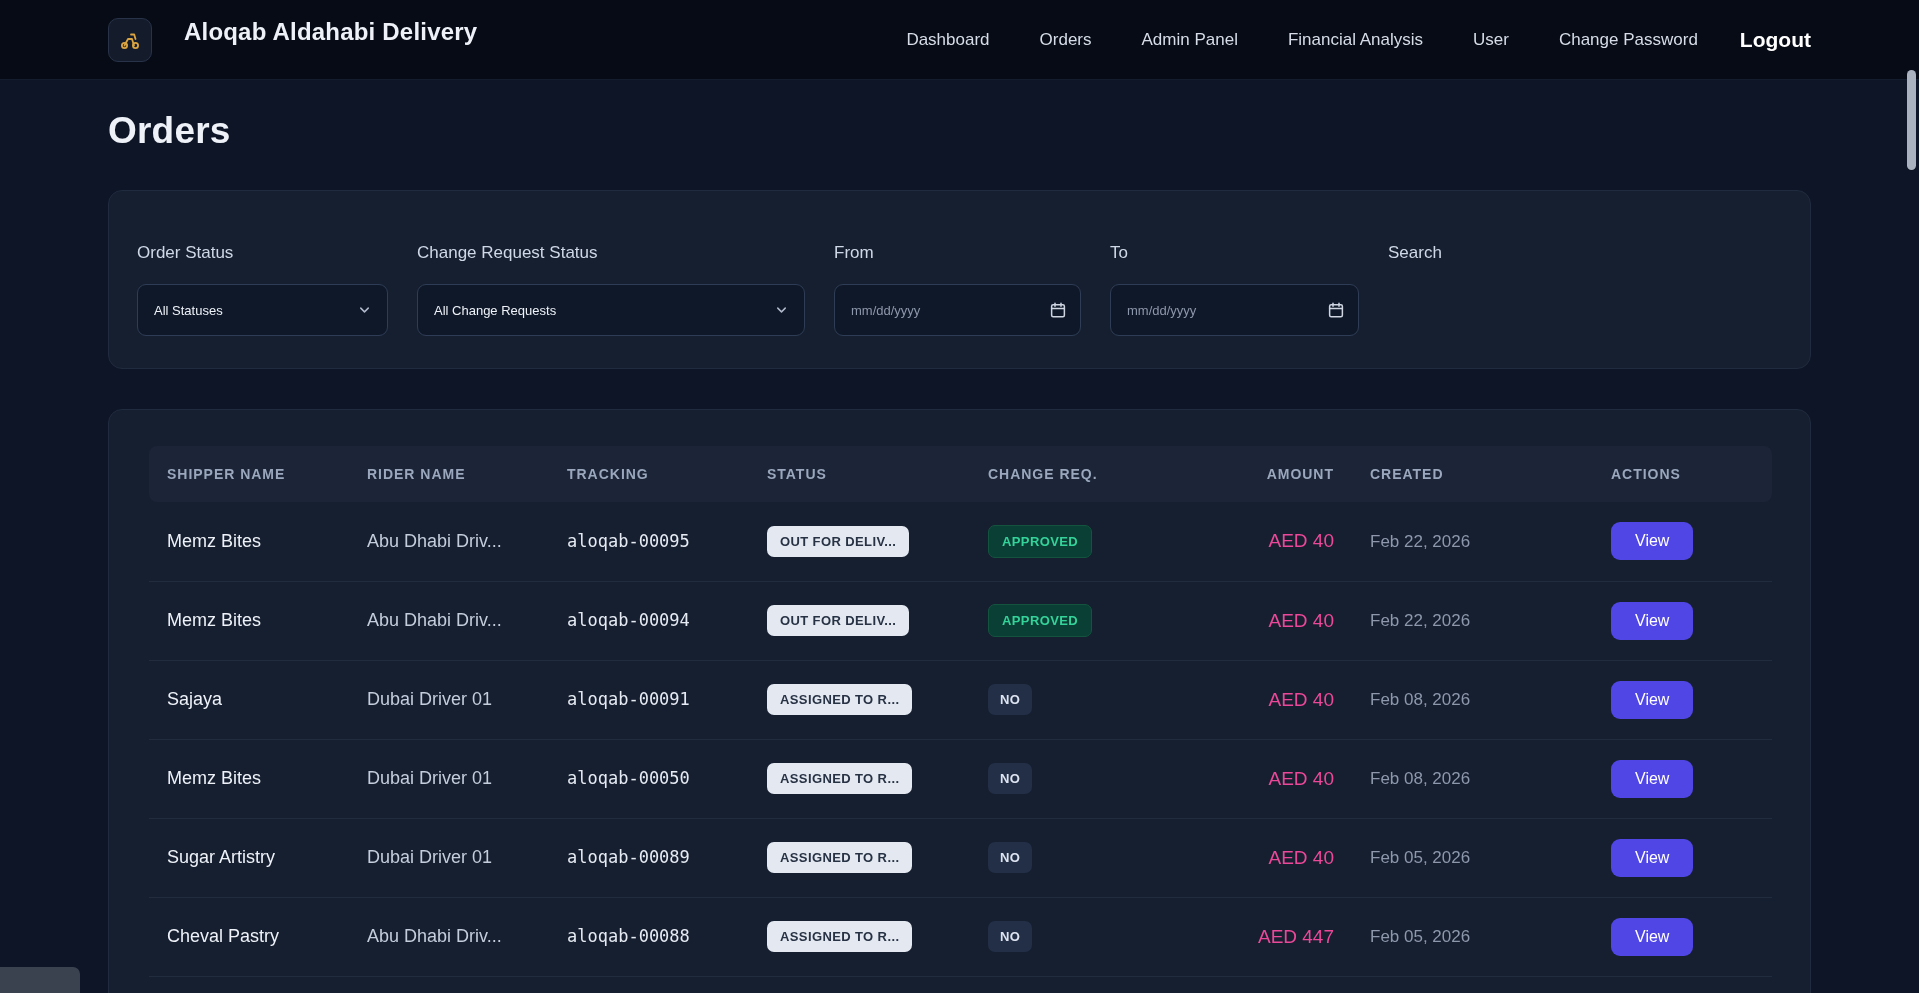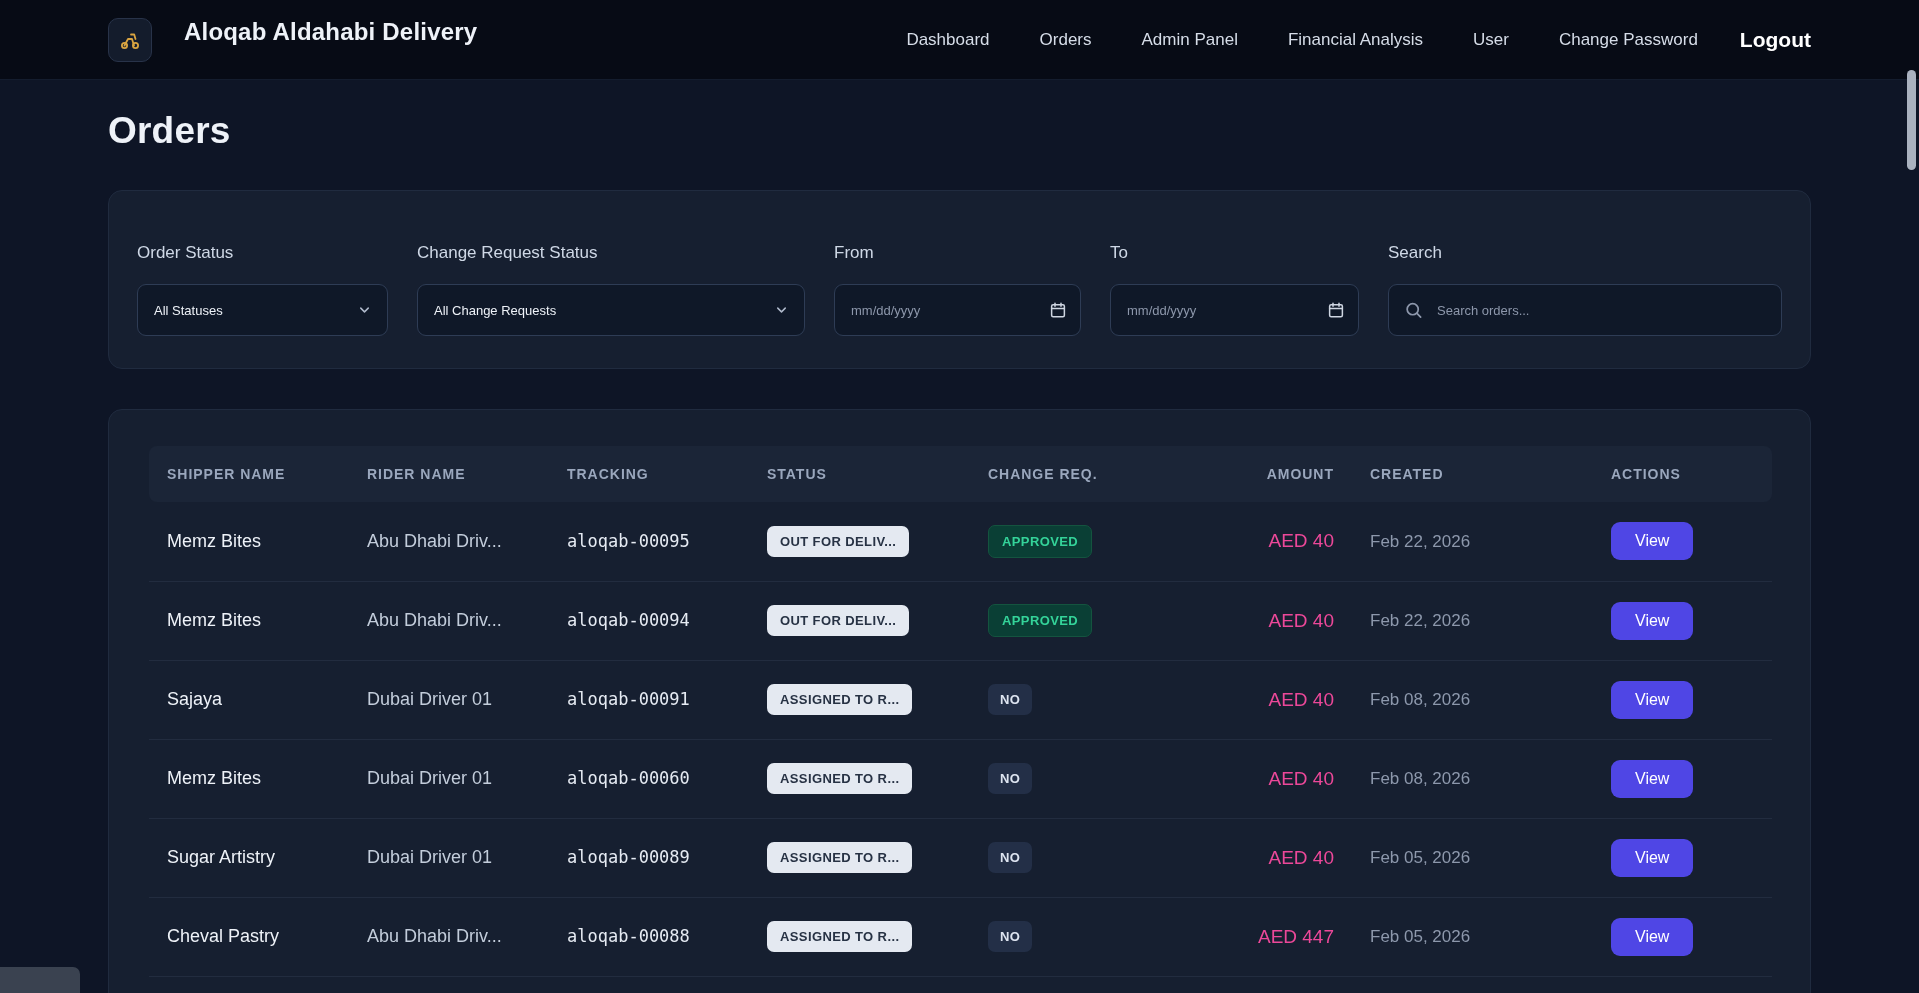--- a/index.html
+++ b/index.html
@@ -223,29 +223,20 @@
             <svg width="18" height="18" viewBox="0 0 24 24" fill="none" stroke="currentColor" stroke-width="2" stroke-linecap="round" stroke-linejoin="round">
               <rect x="3.5" y="5" width="17" height="16" rx="2"></rect>
               <path d="M8 3 v4 M16 3 v4 M3.5 10 h17"></path>
             </svg>
           </span>
         </div>
       </div>
 
       <div>
         <label class="field-label">Search</label>
-        <div class="control">
-          <span class="prefix-icon">
-            <svg width="19" height="19" viewBox="0 0 24 24" fill="none" stroke="currentColor" stroke-width="2.2" stroke-linecap="round" stroke-linejoin="round">
-              <circle cx="11" cy="11" r="7"></circle>
-                <path d="M21 21 l-4.3-4.3"></path>
-            </svg>
-          </span>
-          <input class="text-input with-prefix" type="text" placeholder="Search orders..." style="">
-        </div>
       </div>
     </div>
   </section>
 
   <section class="card table-card">
     <table>
       <colgroup>
         <col style="width:200px">
           <col style="width:200px">
           <col style="width:200px">
@@ -297,21 +288,21 @@
     <td><span class="badge badge-light">ASSIGNED TO R...</span></td>
     <td><span class="badge badge-no">NO</span></td>
     <td class="td-amount"><span class="cell-amount">AED 40</span></td>
     <td><span class="cell-created">Feb 08, 2026</span></td>
     <td><button class="view-btn">View</button></td>
   </tr>
 
   <tr>
     <td><span class="cell-shipper">Memz Bites</span></td>
     <td><span class="cell-rider">Dubai Driver 01</span></td>
-    <td><span class="cell-tracking">aloqab-00060</span></td>
+    <td><span class="cell-tracking">aloqab-00050</span></td>
     <td><span class="badge badge-light">ASSIGNED TO R...</span></td>
     <td><span class="badge badge-no">NO</span></td>
     <td class="td-amount"><span class="cell-amount">AED 40</span></td>
     <td><span class="cell-created">Feb 08, 2026</span></td>
     <td><button class="view-btn">View</button></td>
   </tr>
 
   <tr>
     <td><span class="cell-shipper">Sugar Artistry</span></td>
     <td><span class="cell-rider">Dubai Driver 01</span></td>

